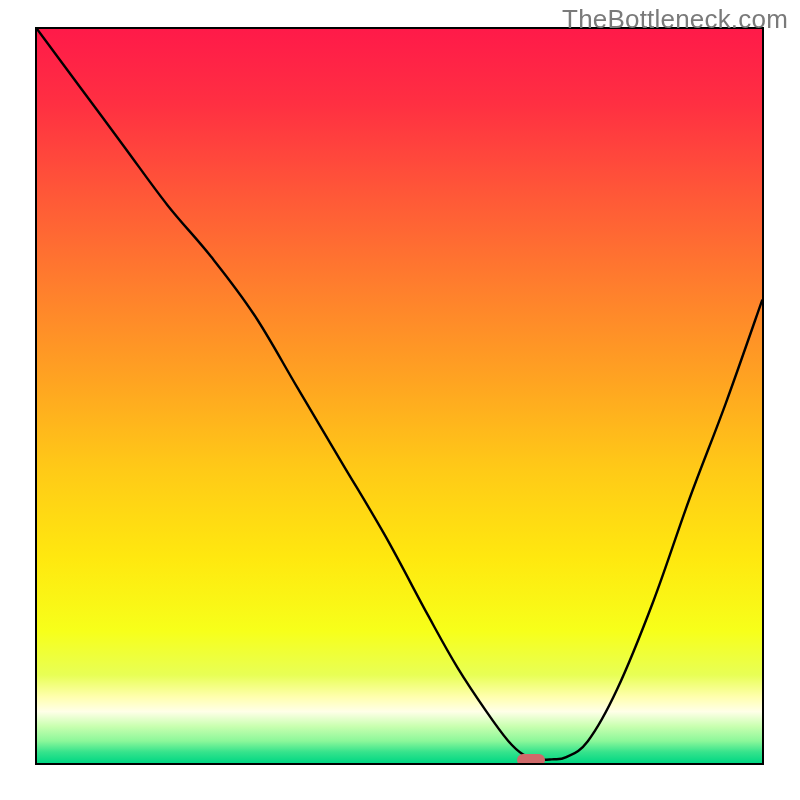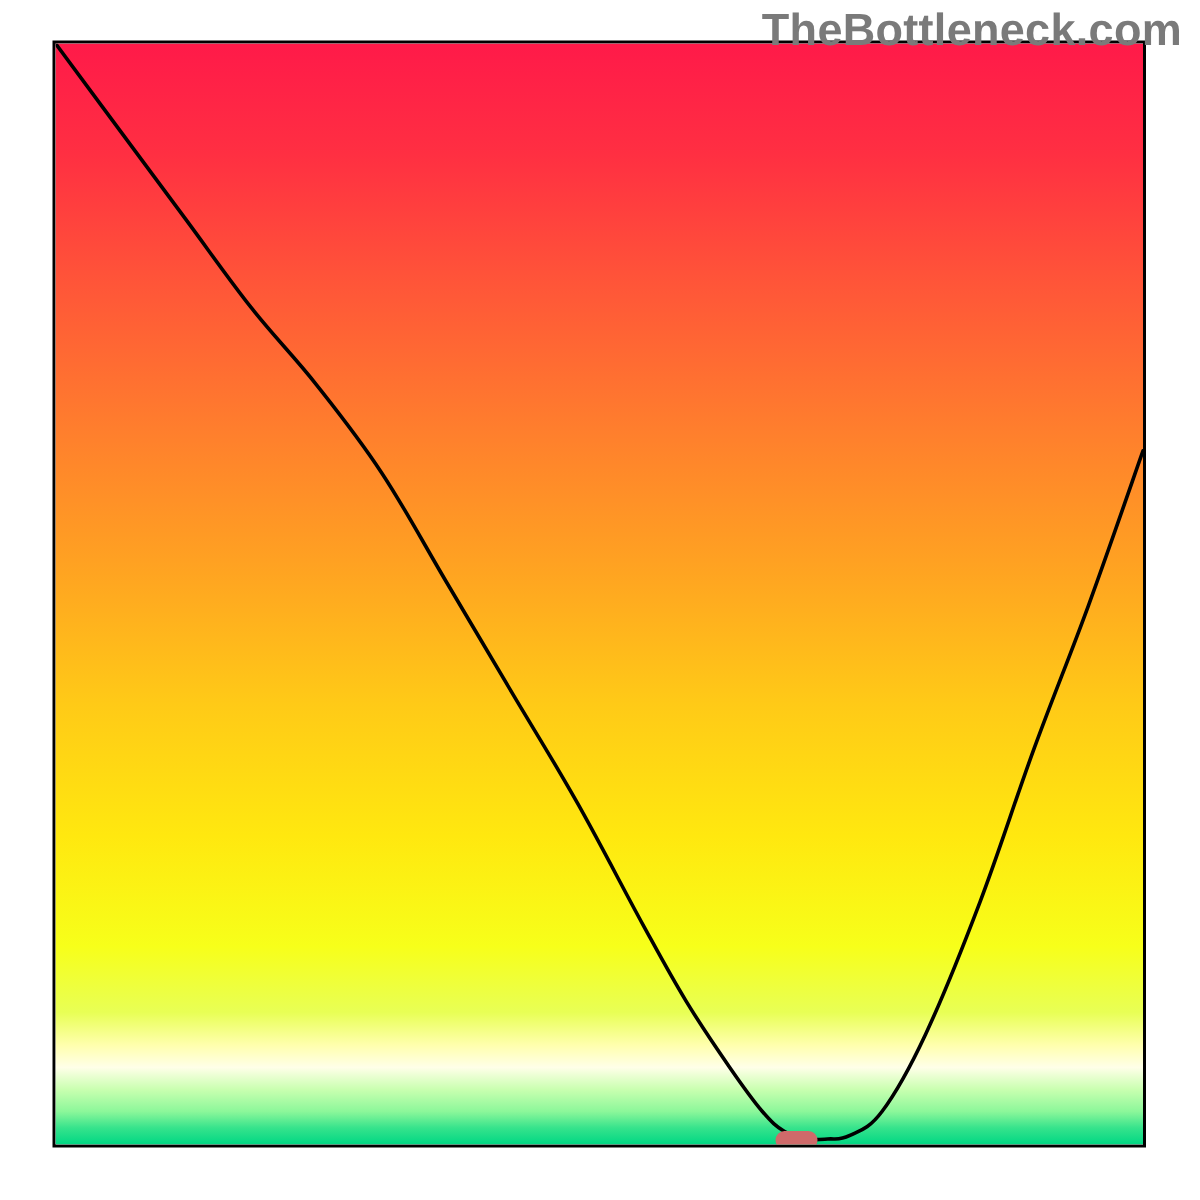--- a/index.html
+++ b/index.html
@@ -13,25 +13,24 @@
   .container {
     position: relative;
     width: 800px;
     height: 800px;
   }
   .watermark {
     position: absolute;
     top: 4px;
     right: 12px;
     font-family: Arial, Helvetica, sans-serif;
-    font-size: 30px;
+    font-size: 26px;
     color: #7a7a7a;
     letter-spacing: 0.2px;
     z-index: 3;
-    font-weight: bold;
   }
   .plot {
     position: absolute;
     left: 35px;
     top: 27px;
     width: 729px;
     height: 738px;
     border: 2px solid #000;
     box-sizing: border-box;
     overflow: hidden;

